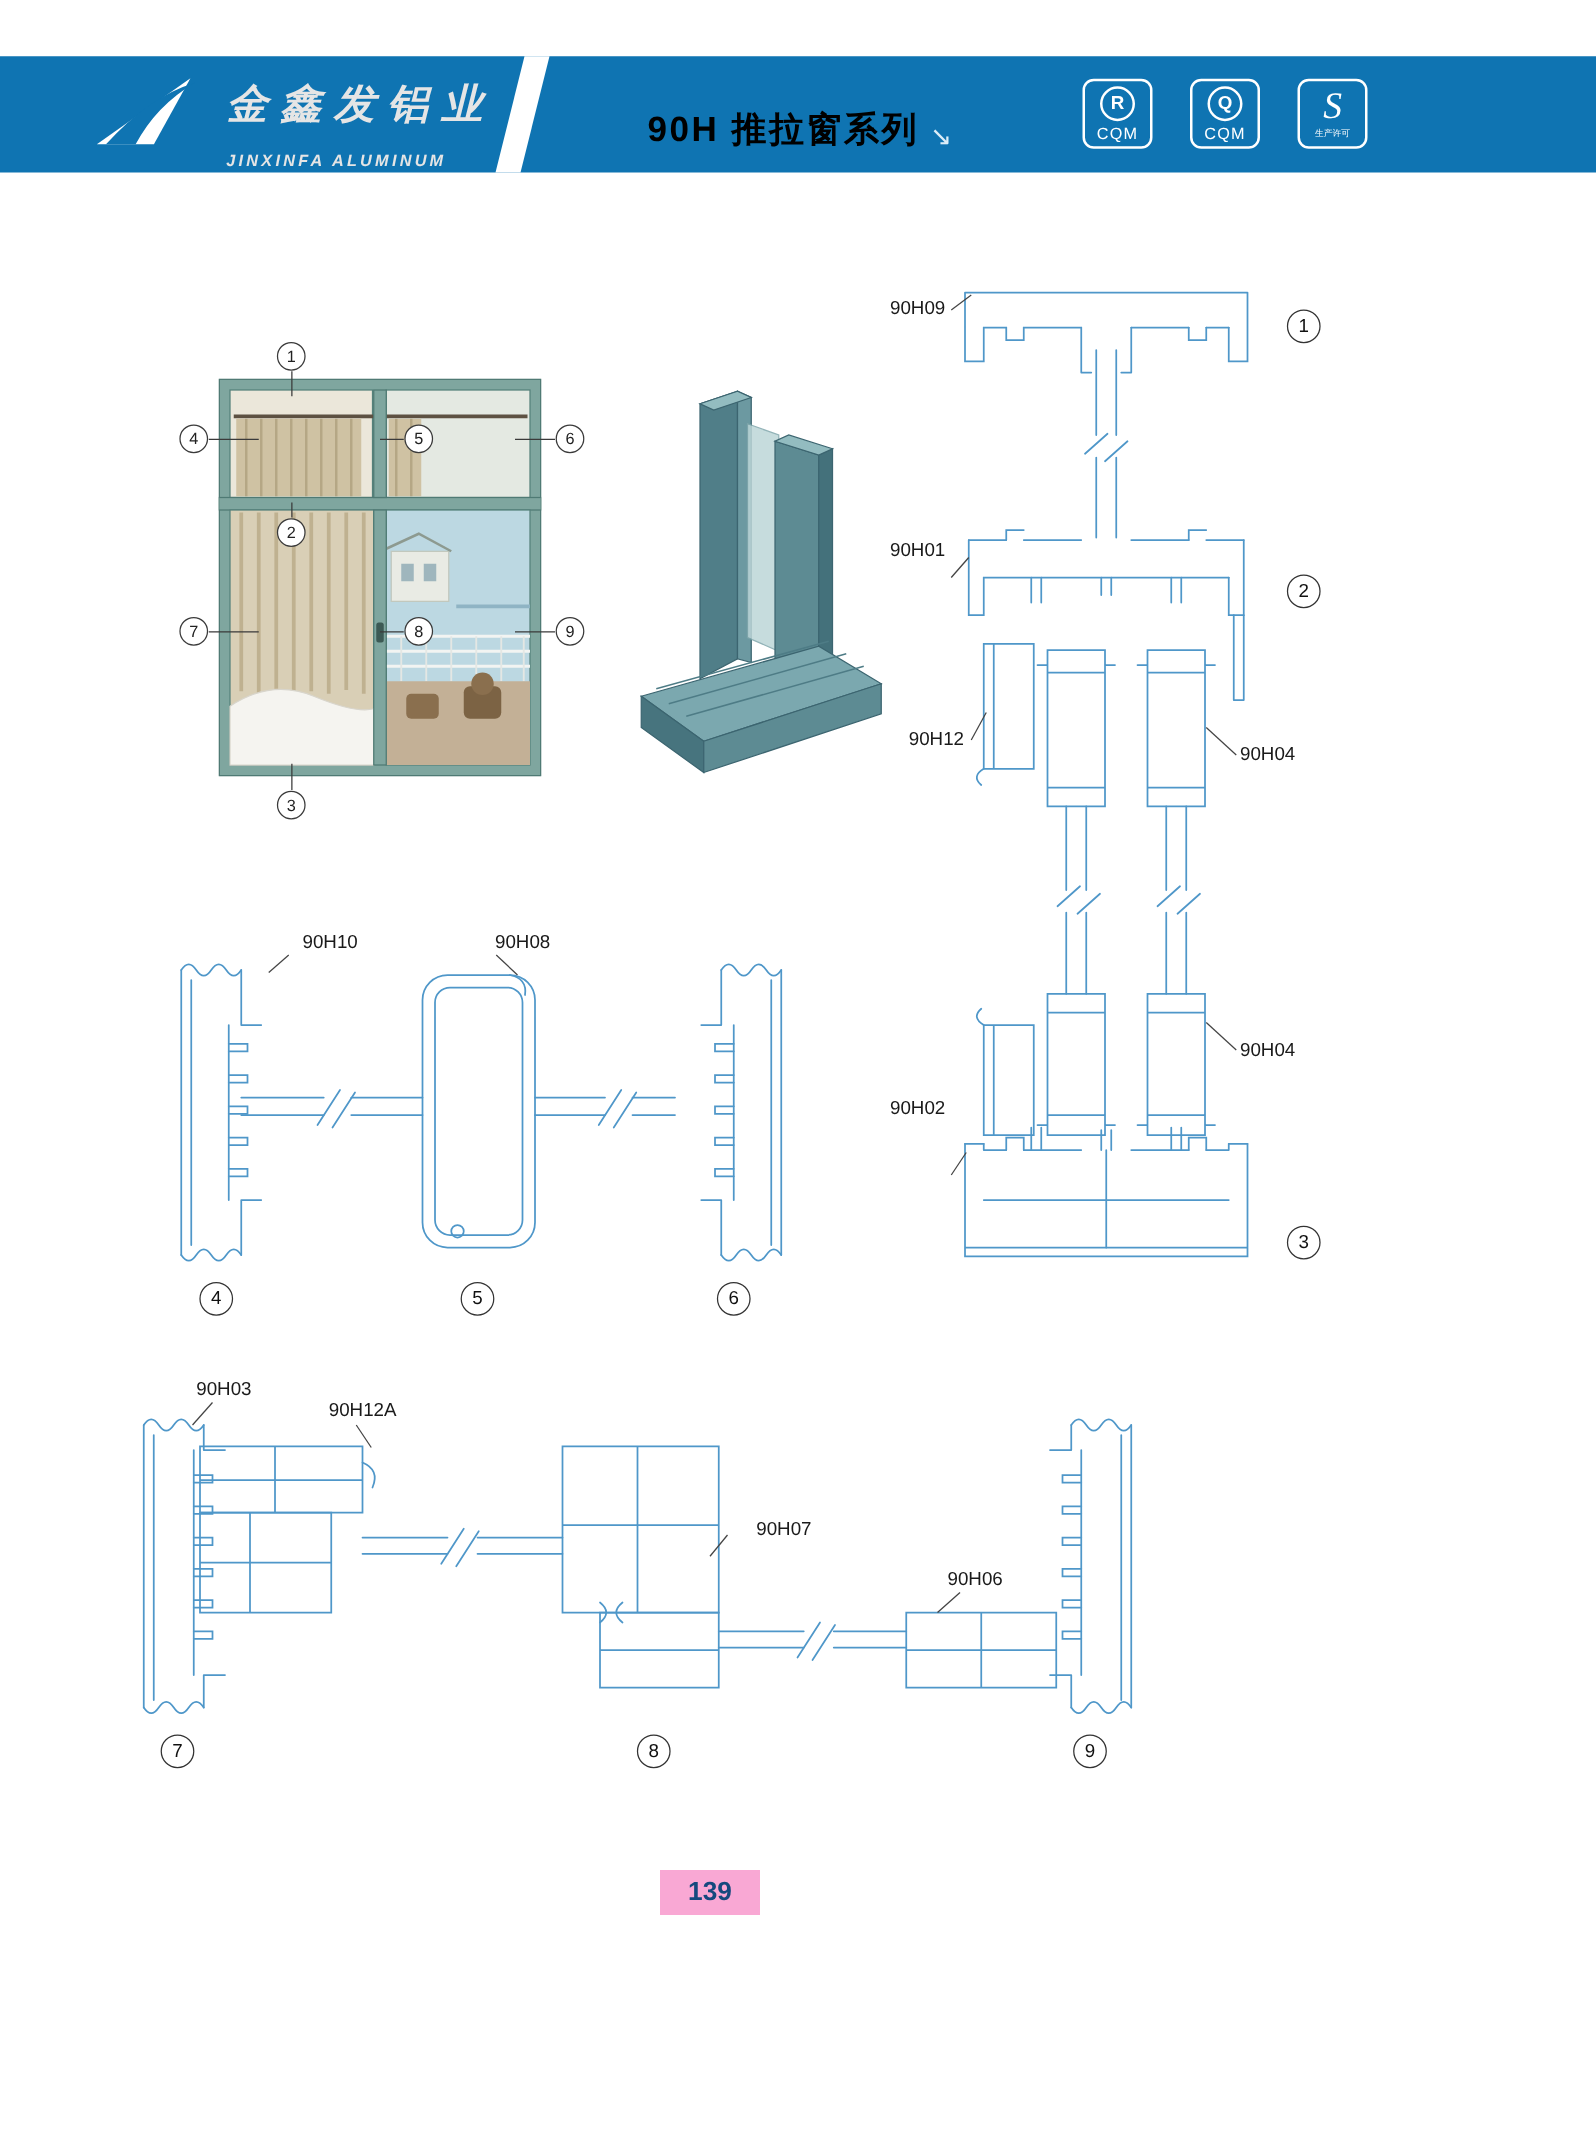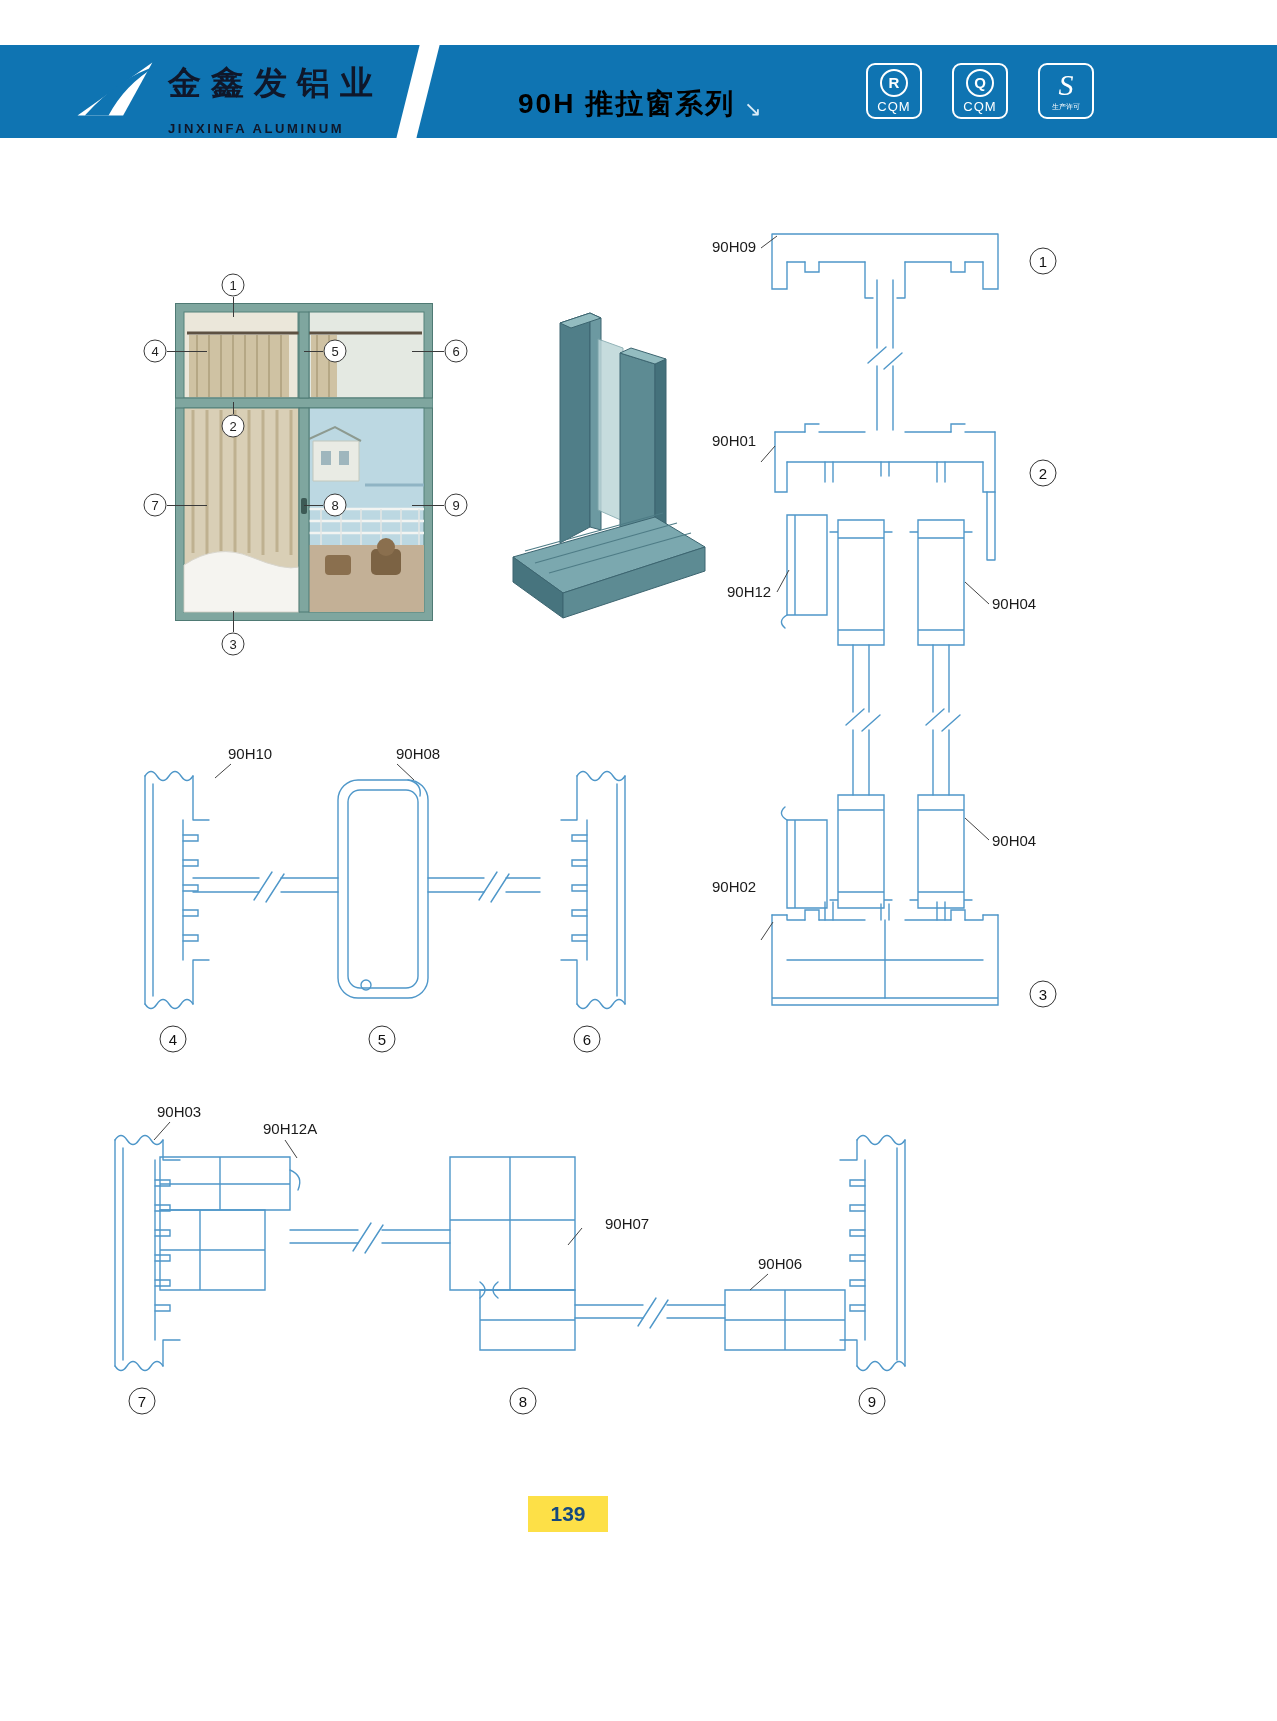--- a/index.html
+++ b/index.html
@@ -3,21 +3,21 @@
 <meta charset="utf-8">
 <style>
   * { margin:0; padding:0; box-sizing:border-box; }
   html,body { background:#ffffff; }
   body { font-family:"Liberation Sans", sans-serif; }
   .page { position:relative; width:1277px; height:1721px; background:#ffffff; overflow:hidden; }
   .abs { position:absolute; }
 
   
   .header { position:absolute; left:0; top:45px; width:1277px; height:93px; background:#0f74b2; }
-  .brand { position:absolute; left:168px; top:16px; color:#0f172a; }
+  .brand { position:absolute; left:181px; top:16px; color:#e5e5e5;font-style:italic; }
   .brand-cn { font-size:33px; font-weight:bold; letter-spacing:10px; white-space:nowrap; }
   .brand-en { font-size:13px; font-weight:bold; letter-spacing:2.6px; margin-top:15px; }
   .stripe { position:absolute; left:408px; top:0; width:20px; height:93px; background:#ffffff; transform:skewX(-14deg); }
   .series-title { position:absolute; left:518px; top:40px; color:#000000; font-size:28px; font-weight:bold; letter-spacing:2px; white-space:nowrap; }
   .title-arrow { position:absolute; left:744px; top:52px; color:#dcedf8; font-size:21px; }
   .badges { position:absolute; left:866px; top:18px; display:flex; gap:30px; }
   .badge { width:56px; height:56px; border:2px solid #ffffff; border-radius:9px; color:#ffffff; display:flex; flex-direction:column; align-items:center; justify-content:center; }
   .badge-circle { width:28px; height:28px; border:2px solid #ffffff; border-radius:50%; font-size:15px; font-weight:bold; display:flex; align-items:center; justify-content:center; }
   .badge-caption { font-size:13px; margin-top:2px; letter-spacing:1px; }
   .badge-s .badge-symbol { font-family:"Liberation Serif", serif; font-style:italic; font-size:30px; line-height:30px; }
@@ -27,21 +27,21 @@
   .callout { position:absolute; width:23px; height:23px; border:1.4px solid #3a3a3a; border-radius:50%;
              background:#ffffff; color:#222; font-size:13px; display:flex; align-items:center; justify-content:center;
              transform:translate(-50%,-50%); }
   .secnum { position:absolute; width:27px; height:27px; border:1.5px solid #333333; border-radius:50%;
             background:#ffffff; color:#111; font-size:15px; display:flex; align-items:center; justify-content:center;
             transform:translate(-50%,-50%); }
   .dlabel { position:absolute; font-size:15px; color:#1a1a1a; white-space:nowrap; }
   .lead-h { position:absolute; height:1px; background:#3a3a3a; }
   .lead-v { position:absolute; width:1px; background:#3a3a3a; }
 
-  .pagenum { position:absolute; left:528px; top:1496px; width:80px; height:36px; background:#fde047;
+  .pagenum { position:absolute; left:528px; top:1496px; width:80px; height:36px; background:#f9a8d4;
              color:#15497e; font-size:21px; font-weight:bold; display:flex; align-items:center; justify-content:center; }
 </style>
 </head>
 <body>
 
 <div class="page">
 
   <div class="header">
     <svg class="abs" style="left:72px;top:8px" width="84" height="72" viewBox="0 0 92 66">
       <path d="M6 62 L88 4 L56 62 Z" fill="#ffffff"></path>
@@ -244,21 +244,21 @@
       <path d="M442 36 V80 M442 80 H426 M442 264 V220 M442 220 H426"></path>
       <path d="M452 80 V220"></path>
       <path d="M452 95 H437 V101 H452 M452 120 H437 V126 H452 M452 145 H437 V151 H452 M452 170 H437 V176 H452 M452 195 H437 V201 H452"></path>
     </g>
     <g stroke="#444444" stroke-width="1" fill="none">
       <path d="M96 24 L80 38"></path>
       <path d="M262 24 L279 40"></path>
     </g>
   </svg>
 
-  <div class="dlabel" style="left:228px;top:745px">90H10</div>
+  <div class="dlabel" style="left:242px;top:745px">90H10</div>
   <div class="dlabel" style="left:396px;top:745px">90H08</div>
 
   <div class="secnum" style="left:173px;top:1039px">4</div>
   <div class="secnum" style="left:382px;top:1039px">5</div>
   <div class="secnum" style="left:587px;top:1039px">6</div>
 
   <svg class="abs" style="left:100px;top:1100px" width="820" height="320" viewBox="0 0 820 320">
     <g stroke="#4f97c9" stroke-width="1.4" fill="none" stroke-linecap="round">
       <path d="M15 40 q6 -9 12 0 q6 9 12 0 q6 -9 12 0 q6 9 12 0"></path>
       <path d="M15 266 q6 9 12 0 q6 -9 12 0 q6 9 12 0 q6 -9 12 0"></path>

